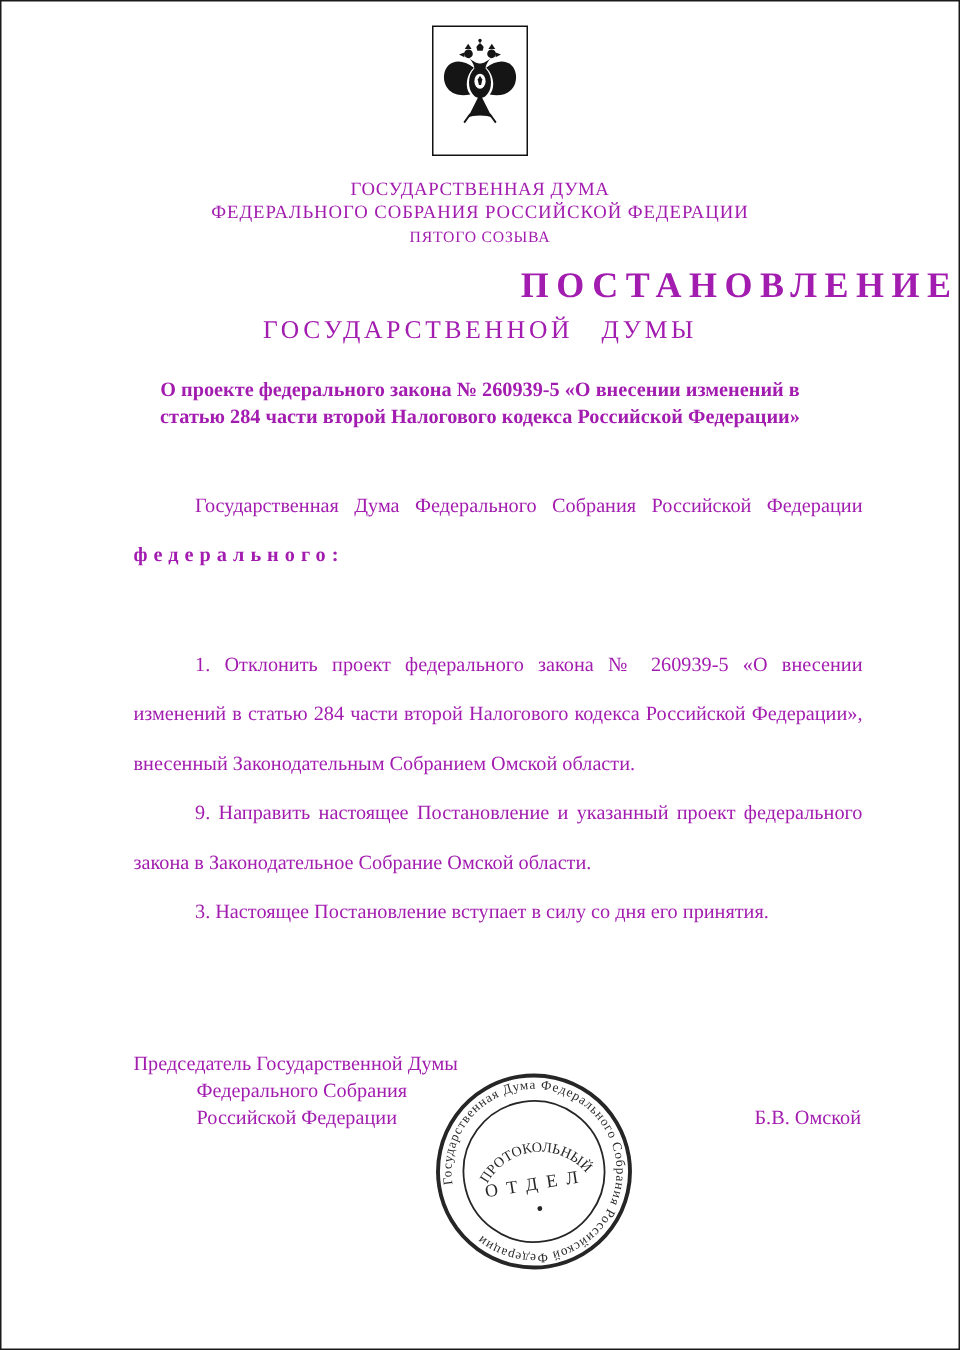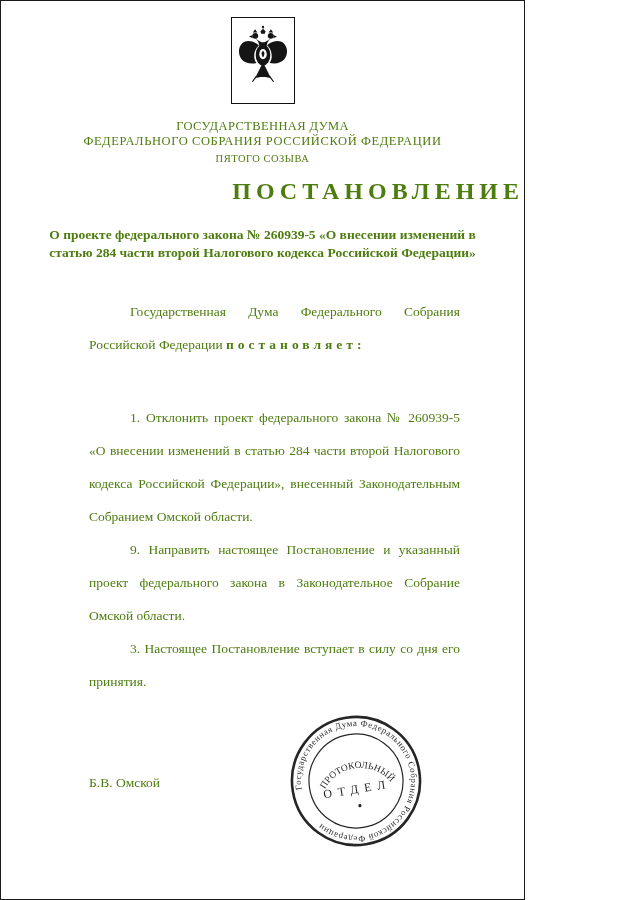--- a/index.html
+++ b/index.html
@@ -1,23 +1,23 @@
 <!DOCTYPE html>
 <html><head>
 <meta charset="utf-8">
 <style>
   html,body { margin:0; padding:0; background:#ffffff; }
   .page {
     position:relative;
-    width:525px; height:900px;
+    width:640px; height:900px;
     box-sizing:border-box;
     background:#ffffff;
     border:1.5px solid #1a1a1a;
     font-family:"Liberation Serif", serif;
-    color:#4d7c0f;
+    color:#a21caf;
     overflow:hidden;
   }
   .emblem-box {
     width:64px; height:87px;
     border:1.5px solid #111;
     margin:16px auto 0 auto;
     display:flex; align-items:flex-start; justify-content:center;
     padding-top:5px; box-sizing:border-box;
     background:#fff;
   }
@@ -95,31 +95,37 @@
     </svg>
   </div>
 
   <div class="org-block">
     <div class="org-line1">ГОСУДАРСТВЕННАЯ ДУМА</div>
     <div class="org-line2">ФЕДЕРАЛЬНОГО СОБРАНИЯ РОССИЙСКОЙ ФЕДЕРАЦИИ</div>
     <div class="org-line3">ПЯТОГО СОЗЫВА</div>
   </div>
 
   <div class="doc-type">ПОСТАНОВЛЕНИЕ</div>
+  <div class="doc-org">ГОСУДАРСТВЕННОЙ ДУМЫ</div>
 
   <div class="subject">О проекте федерального закона № 260939-5 «О внесении изменений в статью 284 части второй Налогового кодекса Российской Федерации»</div>
 
   <div class="doc-body">
-    <p><span>Государственная Дума Федерального Собрания Российской Федерации</span> <span class="spaced-keyword">постановляет:</span></p>
+    <p><span>Государственная Дума Федерального Собрания Российской Федерации</span> <span class="spaced-keyword">федерального:</span></p>
     <p class="para-gap">1. Отклонить проект федерального закона № 260939-5 «О внесении изменений в статью 284 части второй Налогового кодекса Российской Федерации», внесенный Законодательным Собранием Омской области.</p>
     <p>9. Направить настоящее Постановление и указанный проект федерального закона в Законодательное Собрание Омской области.</p>
     <p>3. Настоящее Постановление вступает в силу со дня его принятия.</p>
   </div>
 
   <div class="signature">
+    <div class="sig-left">
+      <div>Председатель Государственной Думы</div>
+      <div class="sig-indent">Федерального Собрания</div>
+      <div class="sig-indent">Российской Федерации</div>
+    </div>
     <div class="sig-name">Б.В. Омской</div>
   </div>
 
   <div class="stamp">
     <svg width="148" height="148" viewBox="0 0 148 148" aria-hidden="true">
       <defs>
         <path id="ringPath" d="M74,74 m-55,0 a55,55 0 1,1 110,0 a55,55 0 1,1 -110,0"></path>
         <path id="innerArc" d="M37,86 a40,40 0 0,1 74,0"></path>
       </defs>
       <circle cx="74" cy="74" r="64" fill="none" stroke="#141414" stroke-width="2.6"></circle>

